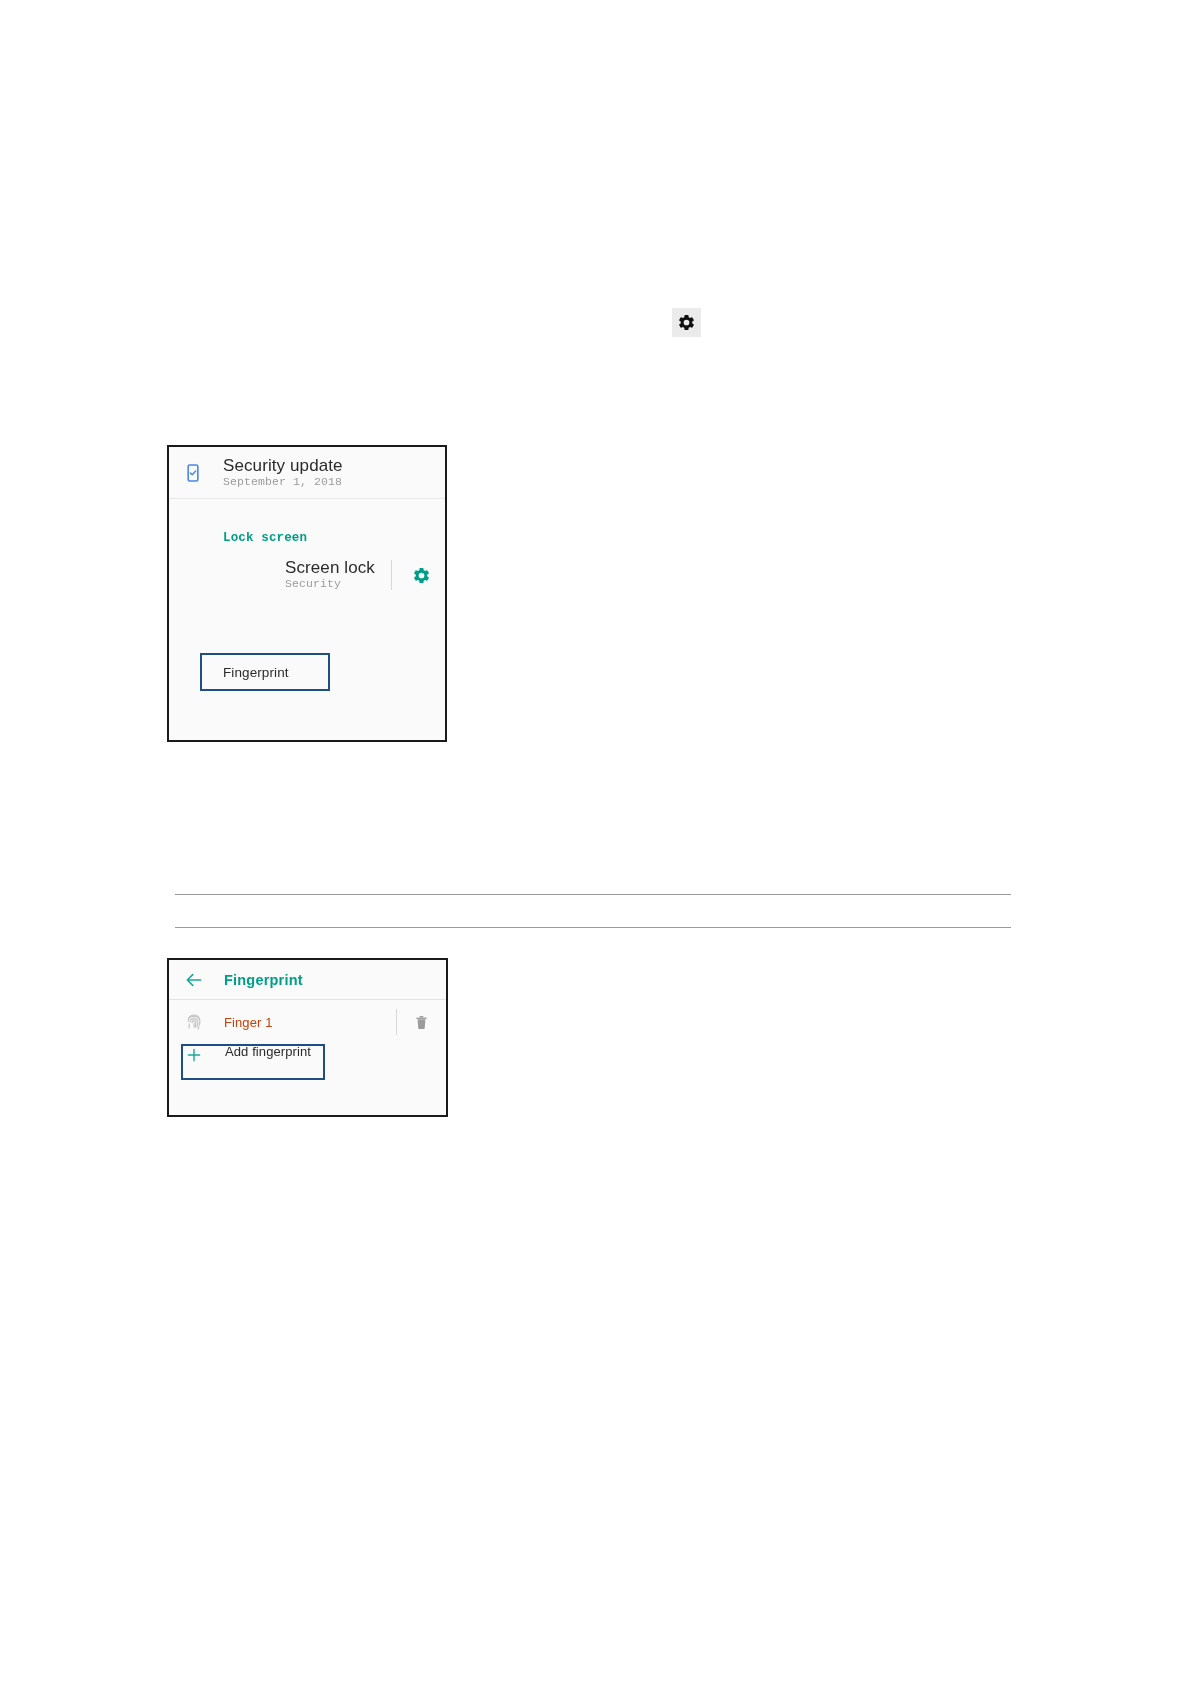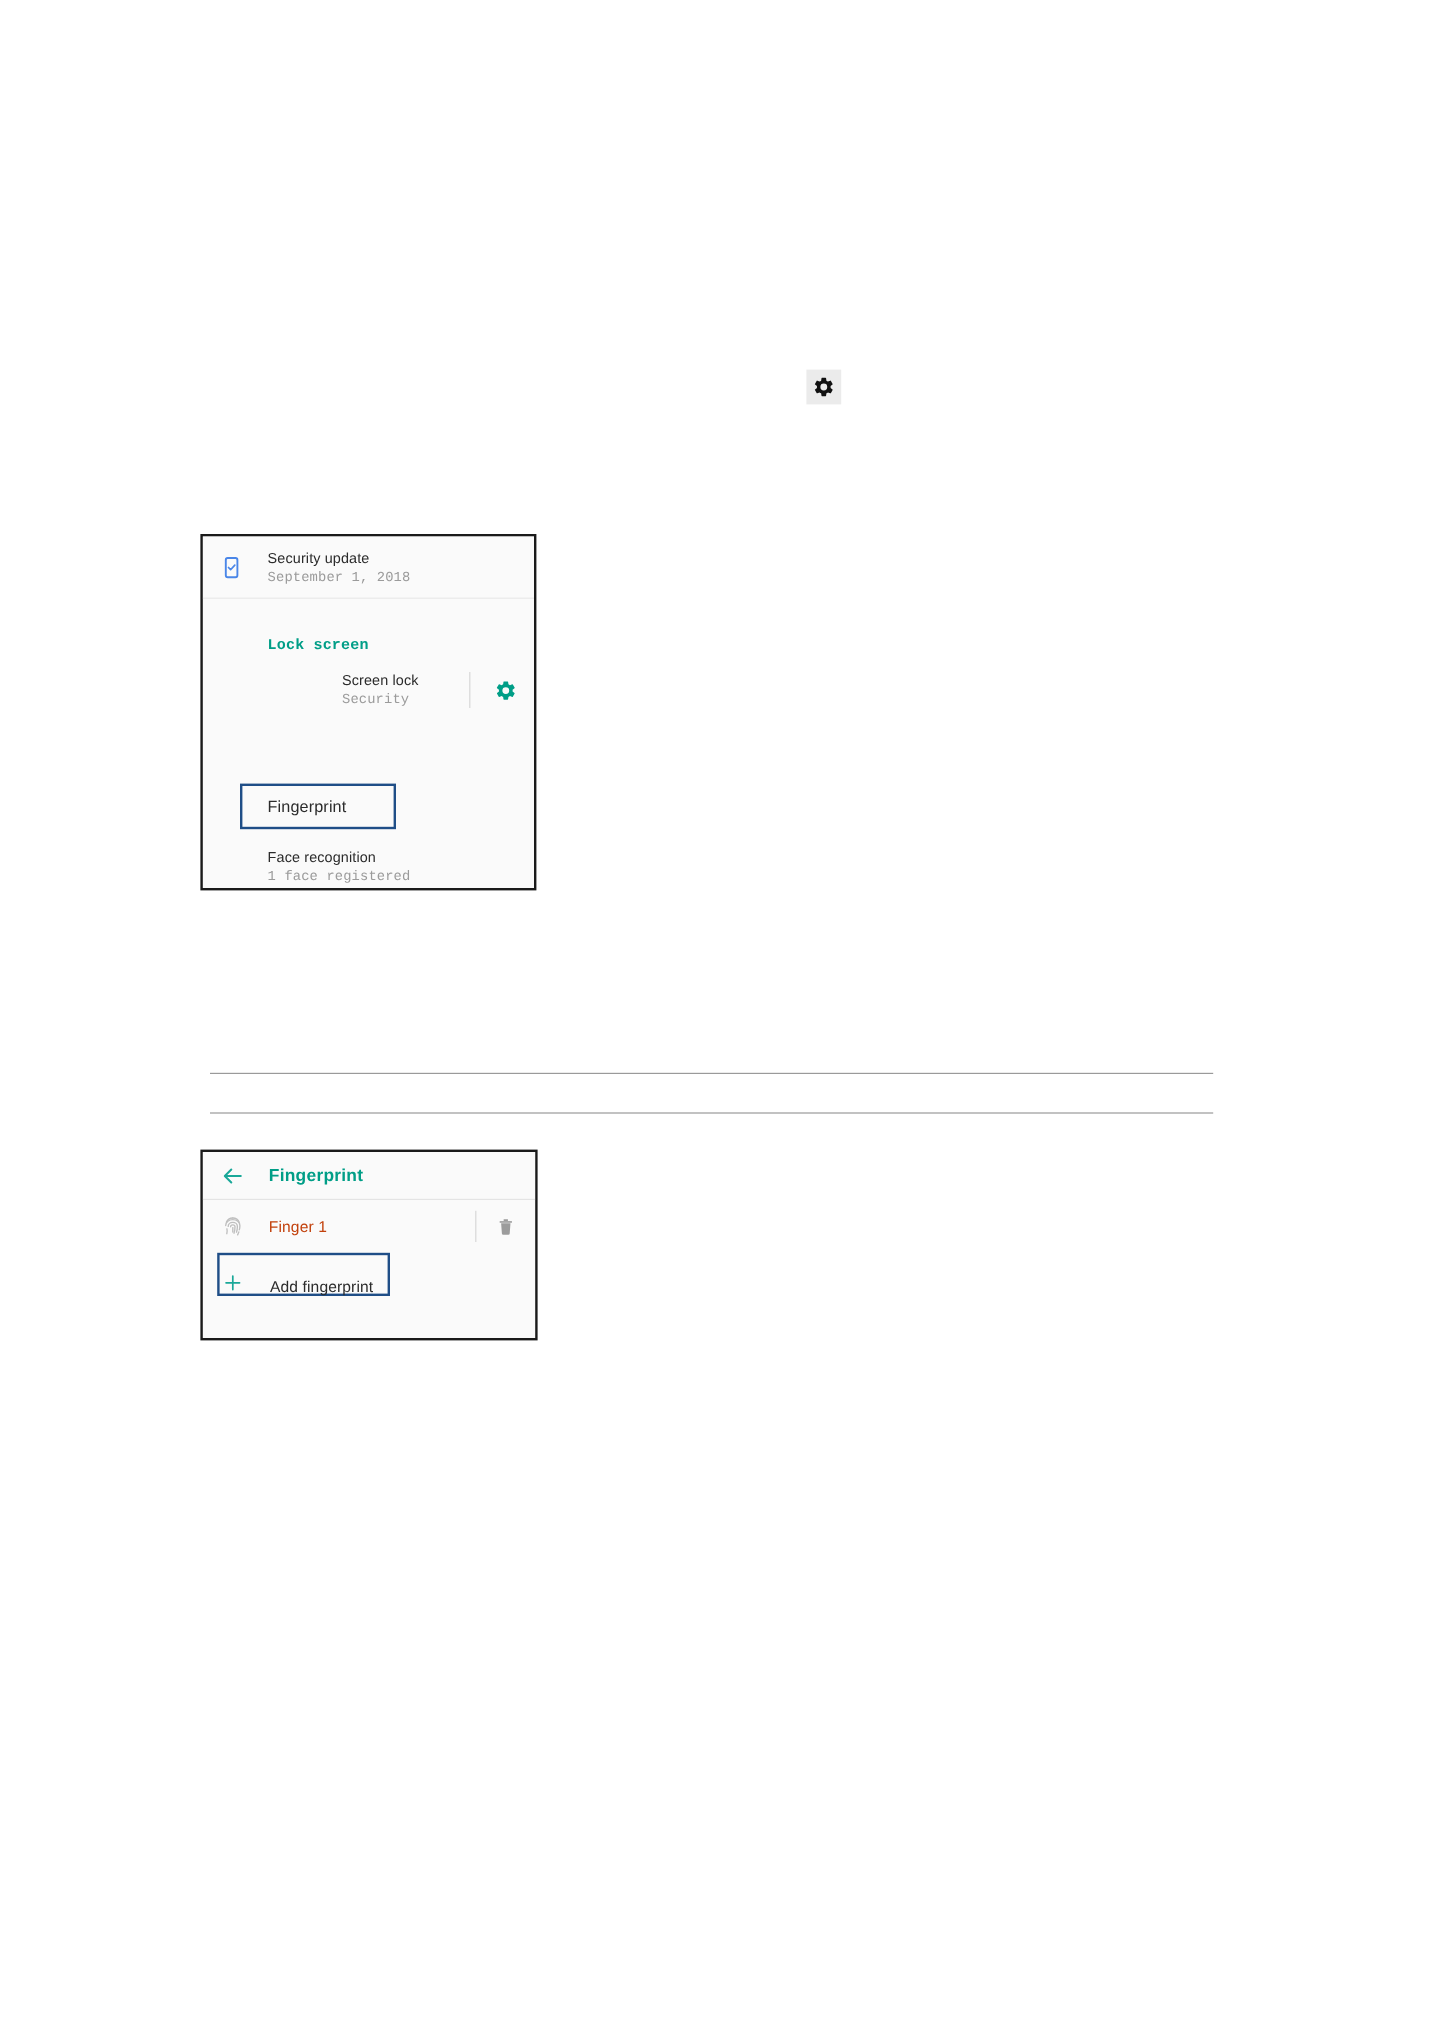--- a/index.html
+++ b/index.html
@@ -55,21 +55,21 @@
   .row {
     position: relative;
     display: flex;
     align-items: center;
     box-sizing: border-box;
   }
 
   .row-text { display: flex; flex-direction: column; justify-content: center; }
 
   .title-1 {
-    font-size: 12px;
+    font-size: 17px;
     color: #2b2b2b;
     line-height: 17px;
     letter-spacing: 0.1px;
   }
   .sub-1 {
     font-size: 11.5px;
     color: #9b9b9b;
     line-height: 15px;
     letter-spacing: 0.1px;
     font-family: Liberation Mono, monospace;
@@ -215,21 +215,21 @@
     box-sizing: border-box;
   }
   #add-fingerprint-row {
     position: absolute;
     left: 0;
     top: 84px;
     height: 36px;
     width: 100%;
     padding-left: 14px;
     display: flex;
-    align-items: flex-end;
+    align-items: flex-start;
   }
   #add-plus-icon {
     width: 22px;
     height: 22px;
     flex: 0 0 22px;
     display: flex;
     align-items: center;
     justify-content: center;
     color: #009e87;
     font-size: 20px;
@@ -292,26 +292,20 @@
       <svg width="19" height="19" viewBox="0 0 24 24">
         <path fill="#009e87" d="M19.14 12.94a7.07 7.07 0 0 0 .06-.94 7.07 7.07 0 0 0-.06-.94l2.03-1.58a.5.5 0 0 0 .12-.62l-1.92-3.32a.5.5 0 0 0-.6-.22l-2.39.96a7.2 7.2 0 0 0-1.62-.94l-.36-2.54a.5.5 0 0 0-.5-.42h-3.84a.5.5 0 0 0-.5.42l-.36 2.54c-.59.24-1.13.56-1.62.94l-2.39-.96a.5.5 0 0 0-.6.22L2.67 8.86a.5.5 0 0 0 .12.62l2.03 1.58c-.04.31-.06.63-.06.94s.02.63.06.94l-2.03 1.58a.5.5 0 0 0-.12.62l1.92 3.32c.12.22.38.3.6.22l2.39-.96c.5.38 1.03.7 1.62.94l.36 2.54c.04.24.25.42.5.42h3.84c.25 0 .46-.18.5-.42l.36-2.54c.59-.24 1.13-.56 1.62-.94l2.39.96c.22.08.48 0 .6-.22l1.92-3.32a.5.5 0 0 0-.12-.62l-2.03-1.58zM12 15.6A3.6 3.6 0 1 1 12 8.4a3.6 3.6 0 0 1 0 7.2z"></path>
       </svg>
     </span>
   </div>
 
 
   <div class="hl-box" id="fingerprint-highlight"></div>
   <div id="fingerprint-label">Fingerprint</div>
 
-  <div class="row" id="face-recognition-row">
-    <span class="row-text">
-      <span class="title-1">Face recognition</span>
-      <span class="sub-1">1 face registered</span>
-    </span>
-  </div>
 
 </div>
 
 <div id="table-block">
   <div class="h-rule"></div>
   <div id="table-gap"></div>
   <div class="h-rule"></div>
 </div>
 
 <div class="panel" id="panel-fingerprint">

